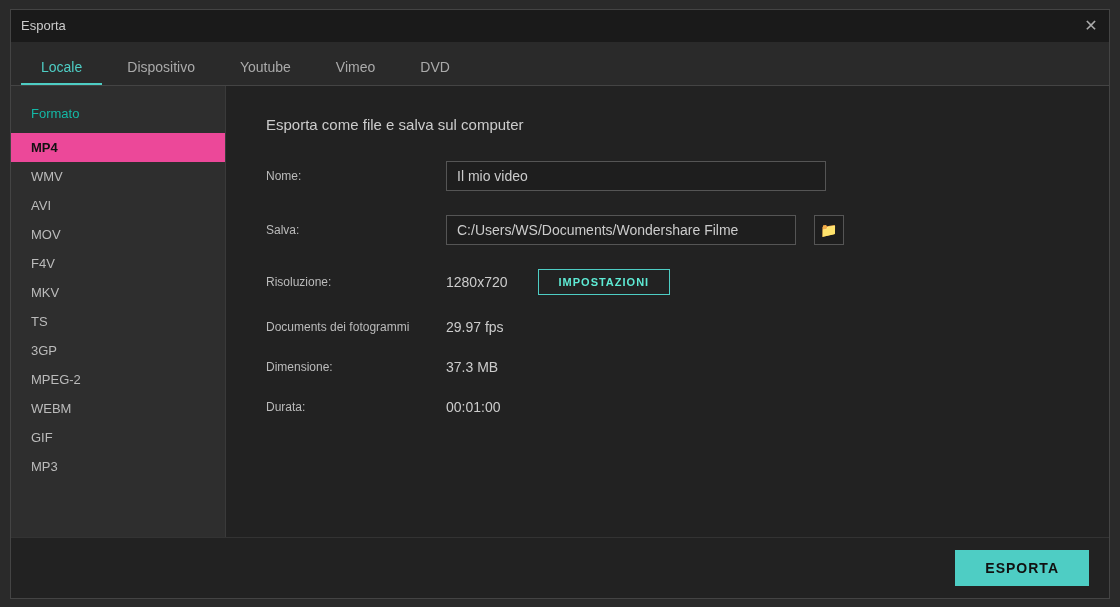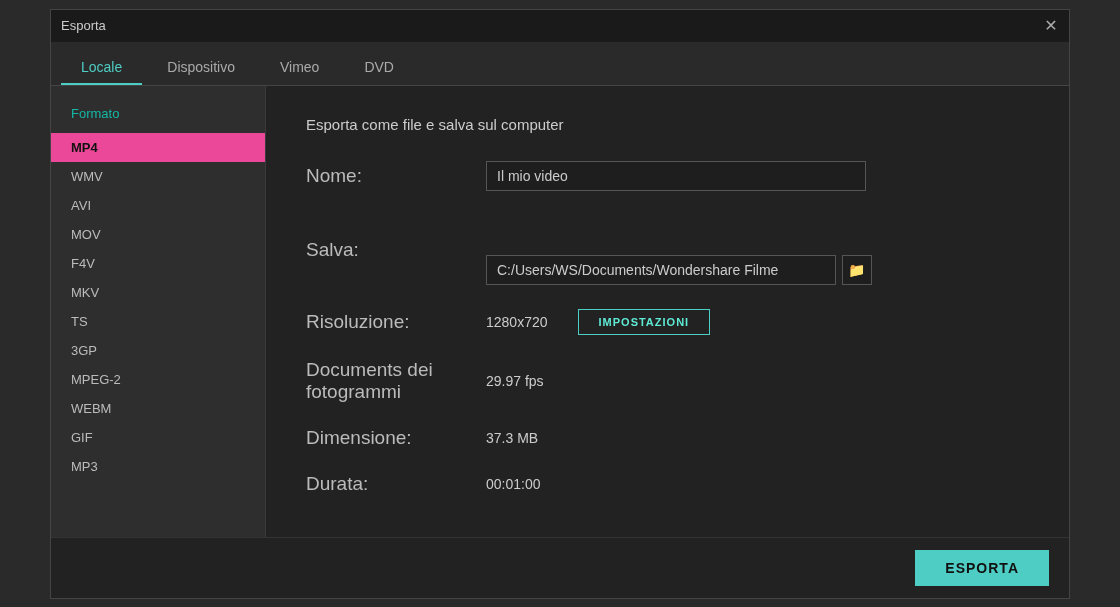--- a/index.html
+++ b/index.html
@@ -11,21 +11,21 @@
       color: #cccccc;
       display: flex;
       justify-content: center;
       align-items: center;
       width: 1120px;
       height: 607px;
       overflow: hidden;
     }
 
     .dialog {
-      width: 1020px;
+      width: 1100px;
       height: 590px;
       background: #222222;
       border: 1px solid #444;
       display: flex;
       flex-direction: column;
       position: relative;
     }
 
     .title-bar {
       background: #1a1a1a;
@@ -128,21 +128,21 @@
 
     .field-row {
       display: flex;
       align-items: center;
       margin-bottom: 24px;
     }
 
     .field-label {
       width: 180px;
       color: #bbb;
-      font-size: 19px;
+      font-size: 12px;
       flex-shrink: 0;
     }
 
     .field-value {
       color: #ccc;
       font-size: 14px;
     }
 
     .text-input {
       background: #1e1e1e;
@@ -150,22 +150,21 @@
       color: #ccc;
       padding: 6px 10px;
       font-size: 14px;
       width: 380px;
       outline: none;
     }
 
     .path-row {
       display: flex;
       align-items: center;
-      gap: 6px;
-      margin-top: 40px;
+      gap: 18px;
     }
 
     .path-input {
       background: #1e1e1e;
       border: 1px solid #555;
       color: #ccc;
       padding: 6px 10px;
       font-size: 14px;
       width: 350px;
       outline: none;
@@ -227,20 +226,21 @@
 <div class="dialog">
 
   <div class="title-bar">
     <span class="title-bar-title">Esporta</span>
     <span class="close-btn">✕</span>
   </div>
 
   <div class="tab-bar">
     <div class="tab active">Locale</div>
     <div class="tab">Dispositivo</div>
+    <div class="tab">Youtube</div>
     <div class="tab">Vimeo</div>
     <div class="tab">DVD</div>
   </div>
 
   <div class="content-area">
 
     <div class="sidebar">
       <div class="sidebar-header">Formato</div>
       <div class="sidebar-item active">MP4</div>
       <div class="sidebar-item">WMV</div>

